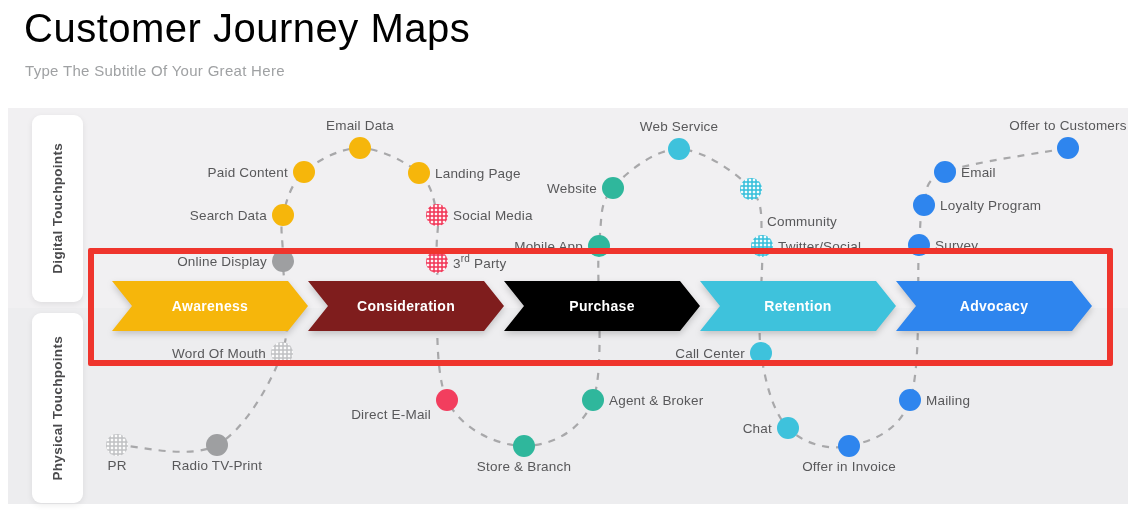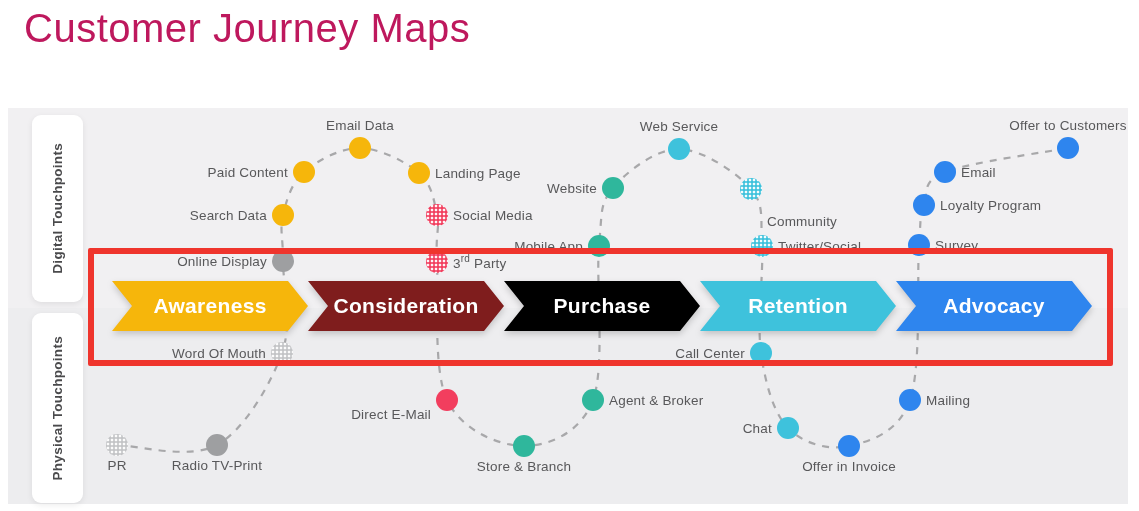--- a/index.html
+++ b/index.html
@@ -1,20 +1,20 @@
 <!DOCTYPE html>
 <html><head>
 <meta charset="utf-8">
 <style>
   * { margin:0; padding:0; box-sizing:border-box; }
   html,body { background:#ffffff; }
   body { font-family:"Liberation Sans", sans-serif; }
   .stage { position:relative; width:1139px; height:511px; background:#ffffff; overflow:hidden; }
 
-  .title { position:absolute; left:24px; top:6px; font-size:40px; font-weight:400; color:#be185d; letter-spacing:.5px; }
+  .title { position:absolute; left:24px; top:6px; font-size:40px; font-weight:400; color:#000000; letter-spacing:.5px; }
   .subtitle { position:absolute; left:25px; top:62px; font-size:15px; font-weight:400; color:#9fa1a3; letter-spacing:.3px; }
 
   .zone { position:absolute; left:8px; width:1120px; }
   .zone.digital { top:108px; height:200px; background:#f1f0f2; }
   .zone.physical { top:308px; height:196px; background:#ededef; }
 
   .side-box { position:absolute; left:32px; width:51px; background:#ffffff; border-radius:9px;
               box-shadow:0 2px 6px rgba(0,0,0,.08); display:flex; align-items:center; justify-content:center; }
   .side-box.digital { top:115px; height:187px; }
   .side-box.physical { top:313px; height:190px; }
@@ -25,39 +25,40 @@
   .dot { position:absolute; width:22px; height:22px; border-radius:50%; z-index:3; }
   .dot.patterned { background-image:radial-gradient(circle, rgba(255,255,255,.95) 1.1px, rgba(255,255,255,0) 1.7px);
                    background-size:4px 4px; }
   .tp-label { position:absolute; font-size:13.5px; color:#58585a; white-space:nowrap; z-index:2; letter-spacing:.2px; }
   .tp-label sup { font-size:10px; }
 
   .arrow-wrap { position:absolute; top:281px; width:196px; height:50px; z-index:4;
                 filter:drop-shadow(0 3px 3px rgba(0,0,0,.18)); }
   .arrow { width:100%; height:100%; display:flex; align-items:center; justify-content:center;
            clip-path:polygon(0 0, 176px 0, 100% 50%, 176px 100%, 0 100%, 20px 50%); }
-  .arrow span { color:#ffffff; font-weight:700; font-size:21px; letter-spacing:.3px; }
+  .arrow span { color:#ffffff; font-weight:700; font-size:14px; letter-spacing:.3px; }
 
   .highlight { position:absolute; left:88px; top:248px; width:1025px; height:118px;
                border:6px solid #ef352d; border-radius:2px; z-index:6; }
 
   .legend { position:absolute; left:918px; top:474px; width:209px; height:31px; background:#ffffff;
             border-radius:6px; box-shadow:0 1px 4px rgba(0,0,0,.08); display:flex; align-items:center;
             justify-content:center; gap:18px; z-index:5; }
   .legend-item { display:flex; align-items:center; gap:8px; }
   .legend-dot { width:19px; height:19px; border-radius:50%; }
   .legend-dot.patterned { background-image:radial-gradient(circle, rgba(255,255,255,.95) 1.1px, rgba(255,255,255,0) 1.7px);
                           background-size:4px 4px; }
   .legend-label { font-size:13px; color:#59595b; }
 </style>
 </head>
 <body>
 
 <div class="stage">
   <div class="title">Customer Journey Maps</div>
+  <div class="subtitle">Type The Subtitle Of Your Great Here</div>
 
   <div class="zone digital"></div>
   <div class="zone physical"></div>
 
   <div class="side-box digital">
     <span>Digital Touchpoints</span>
   </div>
   <div class="side-box physical">
     <span>Physical Touchpoints</span>
   </div>

